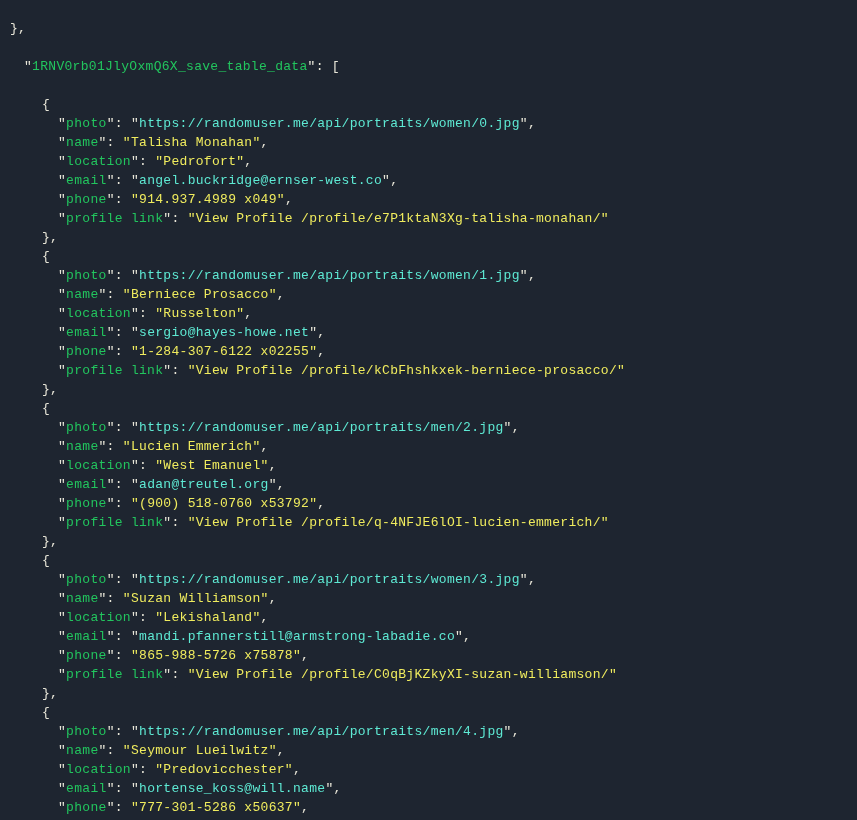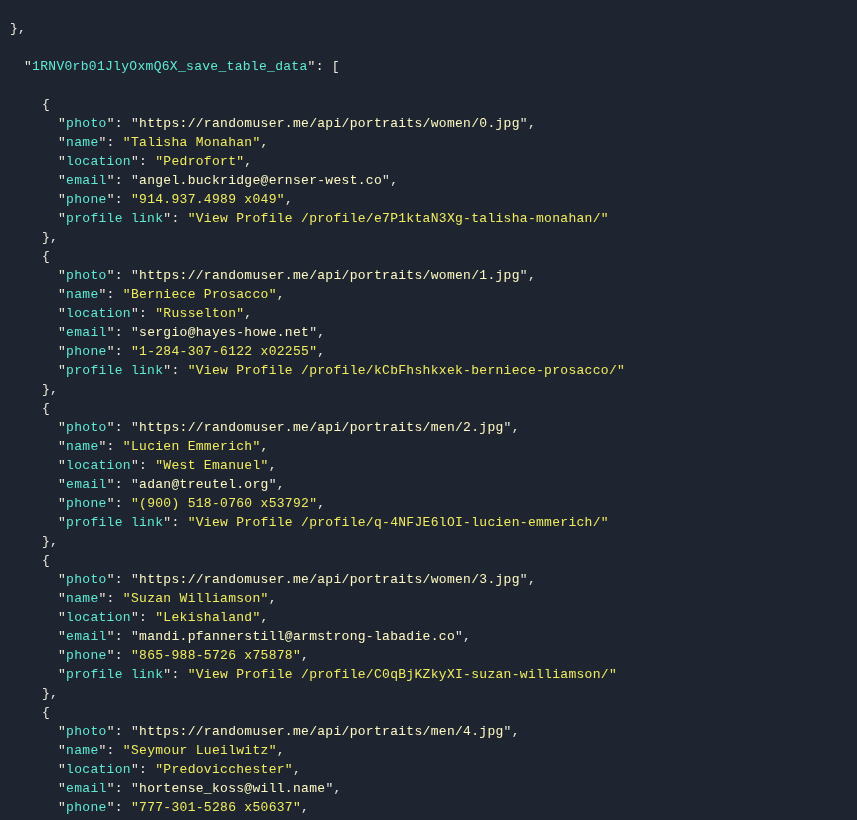--- a/index.html
+++ b/index.html
@@ -16,30 +16,30 @@
       padding: 0;
       width: 857px;
       height: 820px;
       overflow: hidden;
       letter-spacing: 0.3px;
     }
     .code {
       white-space: pre;
     }
     .key {
-      color: #5eead4;
+      color: #22c55e;
     }
     .str {
       color: #f0ec5e;
     }
     .punct {
       color: #e8e6d8;
     }
     .link {
-      color: #fef9c3;
+      color: #5eead4;
       margin-top: 24px;
     }
     .indent1 {
       padding-left: 24px;
     }
     .indent2 {
       padding-left: 42px;
     }
     .indent3 {
       padding-left: 58px;

